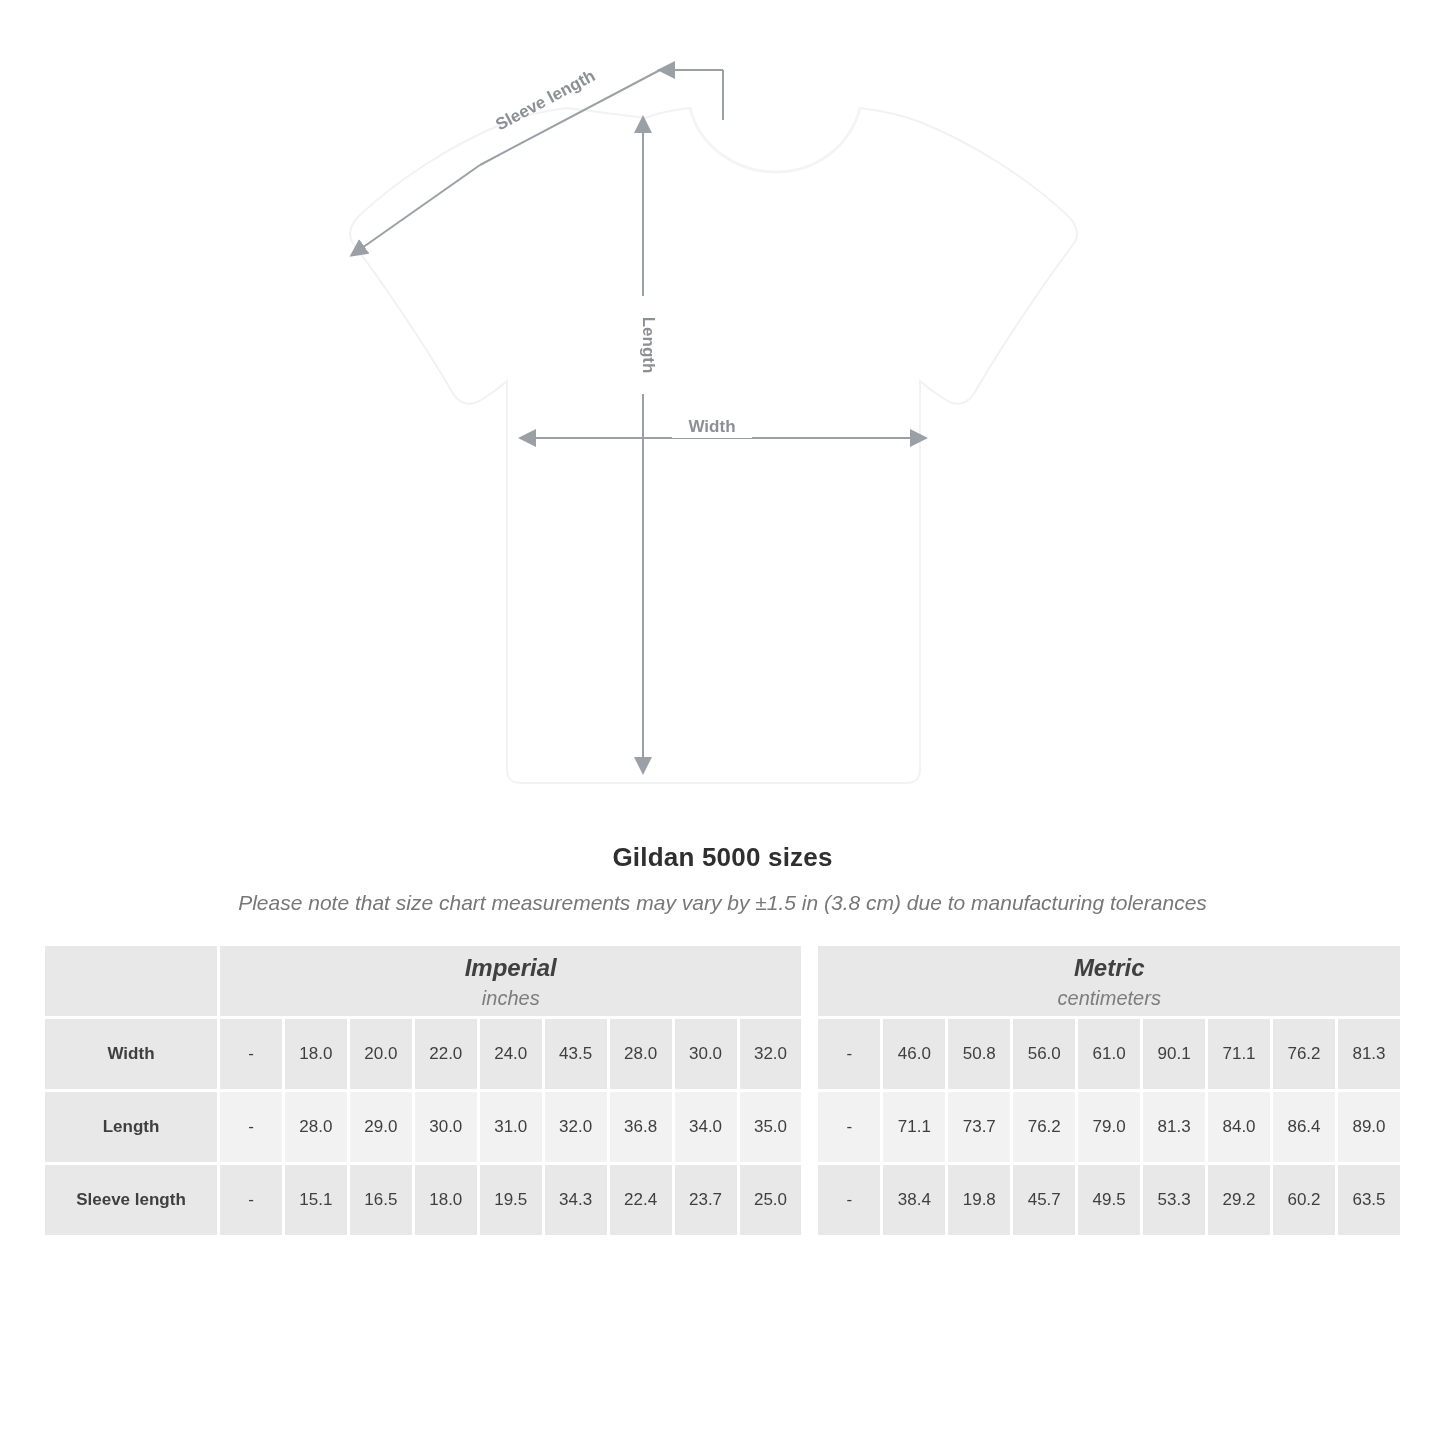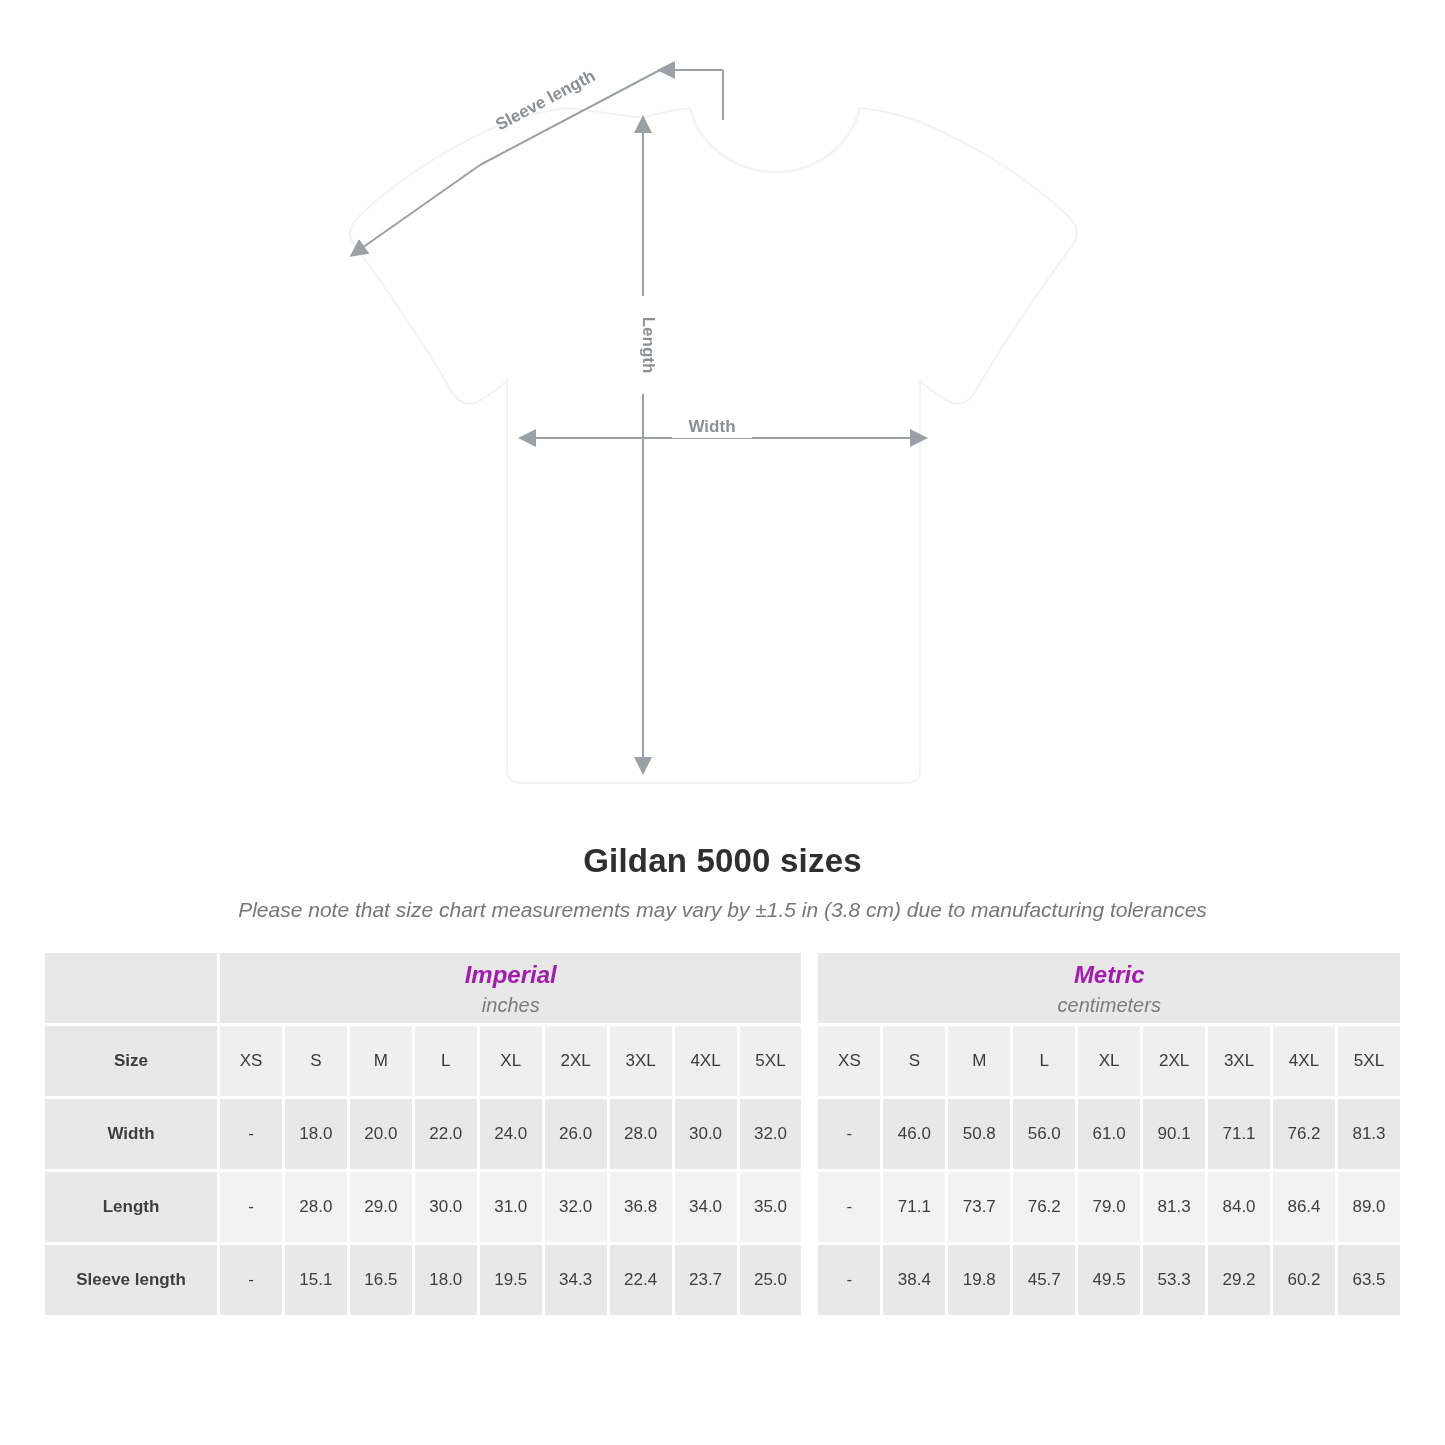--- a/index.html
+++ b/index.html
@@ -29,21 +29,21 @@
   .illustration svg {
     display: block;
   }
 
   
   .title-block {
     text-align: center;
     margin-top: 22px;
   }
   .chart-title {
-    font-size: 33px;
+    font-size: 26px;
     font-weight: bold;
     color: #2f2f2f;
     letter-spacing: 0.2px;
   }
   .chart-note {
     font-size: 21px;
     font-style: italic;
     color: #777777;
     margin-top: 18px;
   }
@@ -69,21 +69,21 @@
     height: 70px;
   }
   .sys-head {
     background: #e8e8e8 !important;
     height: 118px;
   }
   .sys-name {
     font-size: 24px;
     font-style: italic;
     font-weight: bold;
-    color: #a21caf;
+    color: #404040;
     line-height: 1.25;
   }
   .sys-unit {
     font-size: 20px;
     font-style: italic;
     color: #7d7d7d;
     margin-top: 4px;
   }
   .corner-cell {
     background: #e8e8e8 !important;
@@ -214,51 +214,29 @@
             <div class="sys-name">Imperial</div>
             <div class="sys-unit">inches</div>
           </td>
           <td class="sys-head gap-col"></td>
           <td class="sys-head" colspan="9">
             <div class="sys-name">Metric</div>
             <div class="sys-unit">centimeters</div>
           </td>
         </tr>
 
-        <tr class="head-row">
-          <td class="size-word">Size</td>
-          <td>XS</td>
-          <td>S</td>
-          <td>M</td>
-          <td>L</td>
-          <td>XL</td>
-          <td>2XL</td>
-          <td>3XL</td>
-          <td>4XL</td>
-          <td>5XL</td>
-          <td class="gap-col"></td>
-          <td>XS</td>
-          <td>S</td>
-          <td>M</td>
-          <td>L</td>
-          <td>XL</td>
-          <td>2XL</td>
-          <td>3XL</td>
-          <td>4XL</td>
-          <td>5XL</td>
-        </tr>
 
         <tr class="band-a">
           <td class="row-label">Width</td>
           <td>-</td>
           <td>18.0</td>
           <td>20.0</td>
           <td>22.0</td>
           <td>24.0</td>
-          <td>26.0</td>
+          <td>43.5</td>
           <td>28.0</td>
           <td>30.0</td>
           <td>32.0</td>
           <td class="gap-col"></td>
           <td>-</td>
           <td>46.0</td>
           <td>50.8</td>
           <td>56.0</td>
           <td>61.0</td>
           <td>90.1</td>

